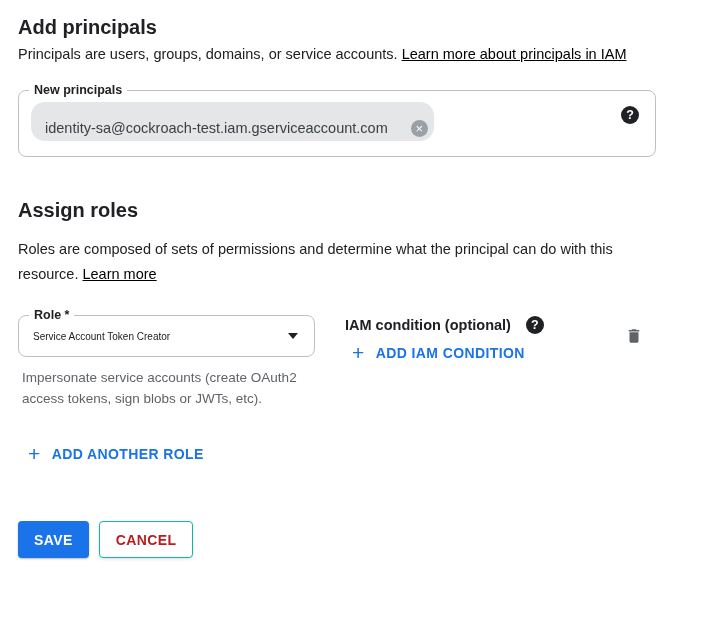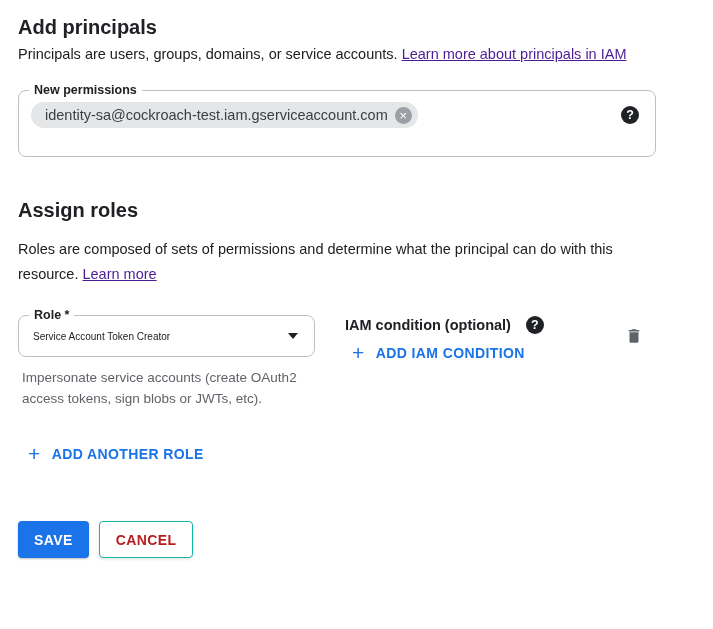--- a/index.html
+++ b/index.html
@@ -27,21 +27,21 @@
   h2 { margin-top: 42px; margin-bottom: 15px; }
   .desc {
     font-size: 14.5px;
     line-height: 25px;
     margin: 0;
     color: #202124;
   }
   .desc-1 { max-width: 636px; }
   .desc-2 { max-width: 620px; }
   .link {
-    color: #4c1d95;
+    color: #000000;
     text-decoration: underline;
     cursor: pointer;
   }
   
   .outlined-field {
     position: relative;
     border: 1px solid #bdc1c6;
     border-radius: 8px;
     background: #fff;
   }
@@ -62,25 +62,25 @@
     width: 638px;
     height: 67px;
     box-sizing: border-box;
   }
   .chip {
     position: absolute;
     left: 12px;
     top: 11px;
     display: inline-flex;
     align-items: center;
-    gap: 7px;
+    gap: 23px;
     background: #e4e6e8;
     border-radius: 14px;
     height: 26px;
-    padding: 0 6px 0 14px;
+    padding: 13px 6px 0 14px;
     font-size: 14.5px;
     color: #3c4043;
     white-space: nowrap;
   }
   .chip-close {
     width: 17px;
     height: 17px;
     border-radius: 50%;
     background: #9aa0a6;
     color: #ffffff;
@@ -213,21 +213,21 @@
 </head>
 <body>
 
 <div class="page">
 
   <h1>Add principals</h1>
 
   <p class="desc desc-1"><span>Principals are users, groups, domains, or service accounts. </span><a class="link">Learn more about principals in IAM</a></p>
 
   <div class="outlined-field principals-field">
-    <span class="field-label">New permissions</span>
+    <span class="field-label">New principals</span>
     <div class="chip">
       <span class="chip-text">identity-sa@cockroach-test.iam.gserviceaccount.com</span>
       <span class="chip-close">
           <span>×</span>
         </span>
     </div>
     <span class="help-badge field-help">?</span>
   </div>
 
   <h2>Assign roles</h2>

